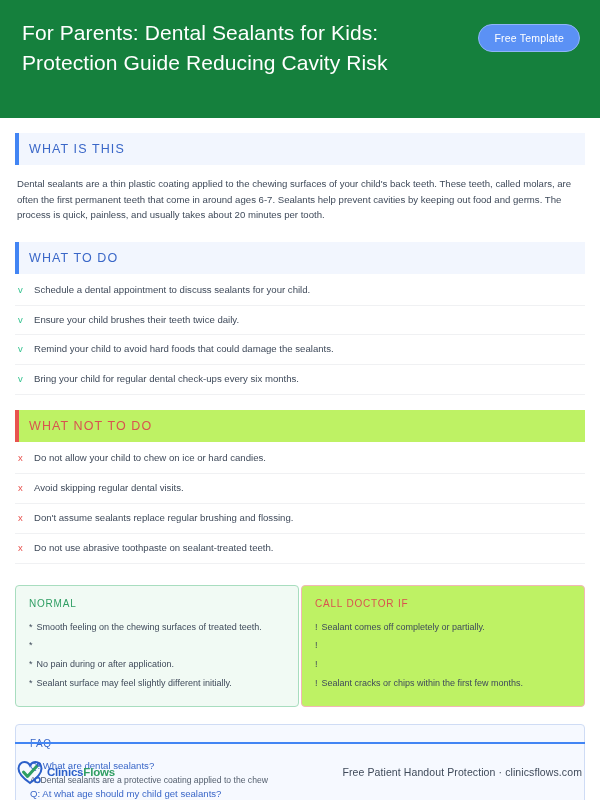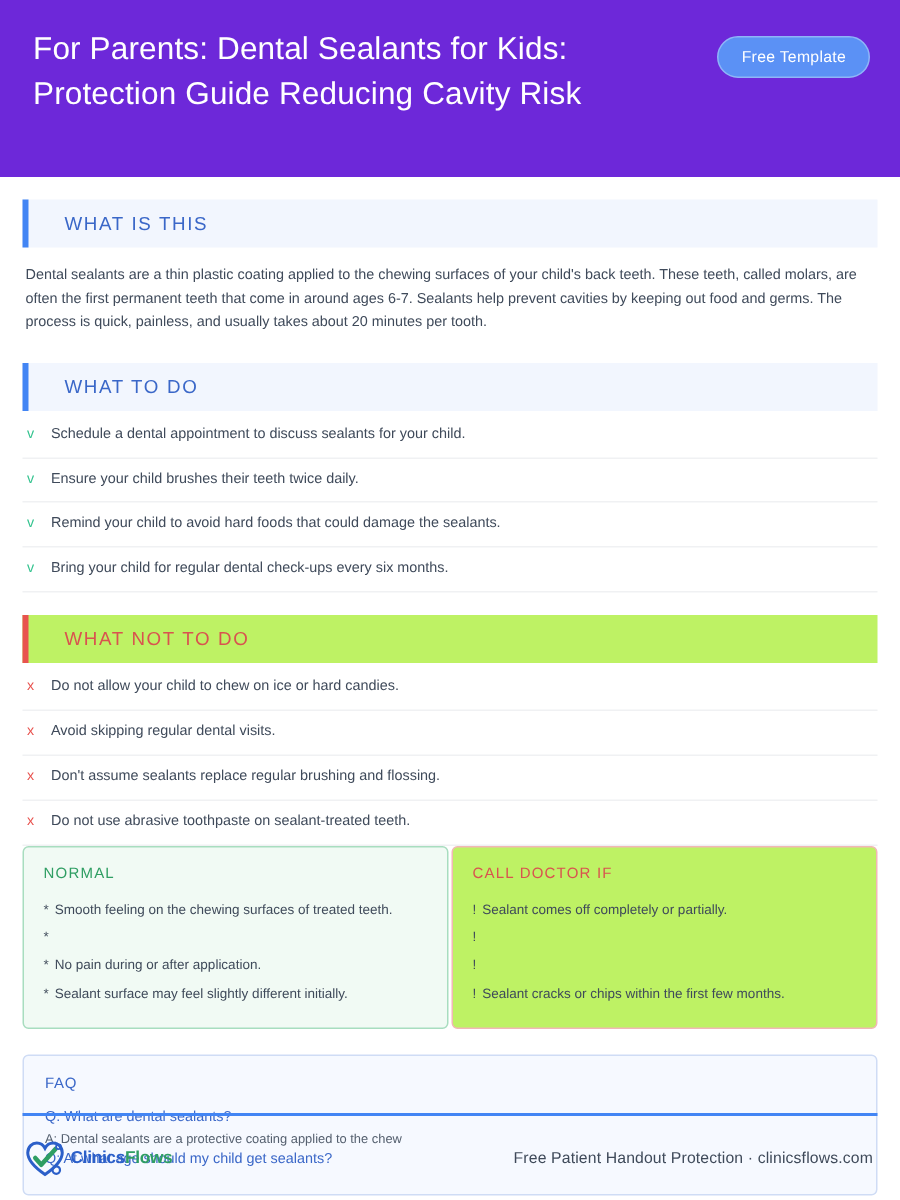--- a/index.html
+++ b/index.html
@@ -6,21 +6,21 @@
   html, body {
     width:600px; height:800px;
     background:#ffffff;
     font-family:"Liberation Sans", sans-serif;
     -webkit-font-smoothing:antialiased;
   }
   .page { position:relative; width:600px; height:800px; background:#ffffff; overflow:hidden; }
 
   
   .header {
-    background:#6d28d9;
+    background:#15803d;
     height:118px;
     padding:18px 20px 0 22px;
     display:flex;
     align-items:flex-start;
     justify-content:space-between;
   }
   .header-title {
     color:#ffffff;
     font-size:21px;
     font-weight:400;
@@ -40,21 +40,21 @@
     border-radius:14px;
     white-space:nowrap;
   }
 
   
   .body { padding:0 15px; }
 
   .section-head {
     position:relative;
     margin-top:15px;
-    padding:9px 0 9px 28px;
+    padding:9px 0 9px 14px;
     font-size:12.5px;
     letter-spacing:1.1px;
     font-weight:400;
   }
   .section-head.blue { background:#f2f6fe; color:#3a67c8; }
   .section-head.red  { background:#bef264; color:#d9534f; }
   .section-head::before {
     content:""; position:absolute; left:0; top:0; bottom:0; width:4px;
   }
   .section-head.blue::before { background:#4285f4; }
@@ -77,21 +77,21 @@
     color:#3f4a5a;
     padding:8px 2px 8px 3px;
     border-bottom:1px solid #f0f1f3;
     line-height:1.35;
   }
   .marker { font-size:9.5px; line-height:1; flex:0 0 auto; width:8px; }
   .marker.tick { color:#34c38f; }
   .marker.cross { color:#e8534f; }
 
   
-  .card-row { display:flex; gap:2px; }
+  .card-row { display:flex; gap:2px; margin-top:21px; }
   .card {
     flex:1 1 0;
     border-radius:4px;
     padding:12px 13px 13px 13px;
     min-height:97px;
   }
   .card.normal { background:#f1faf4; border:1px solid #a8ddbf; }
   .card.doctor { background:#bef264; border:1px solid #f2b7b5; }
   .card-title { font-size:10px; letter-spacing:.8px; margin-bottom:9px; }
   .card.normal .card-title { color:#2f9e63; }

